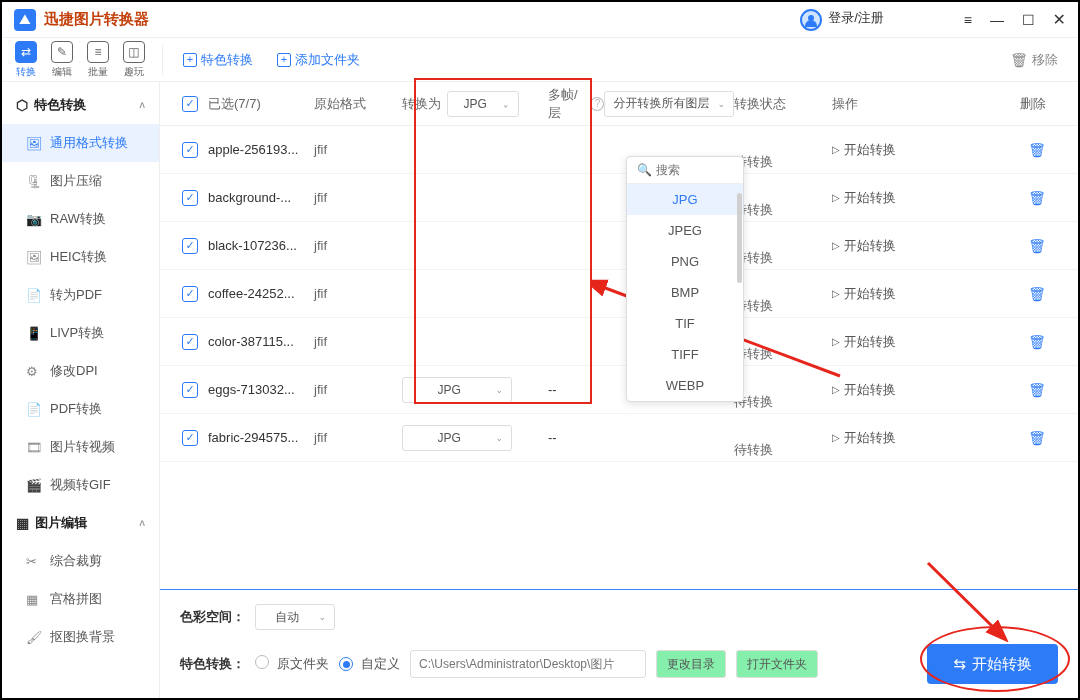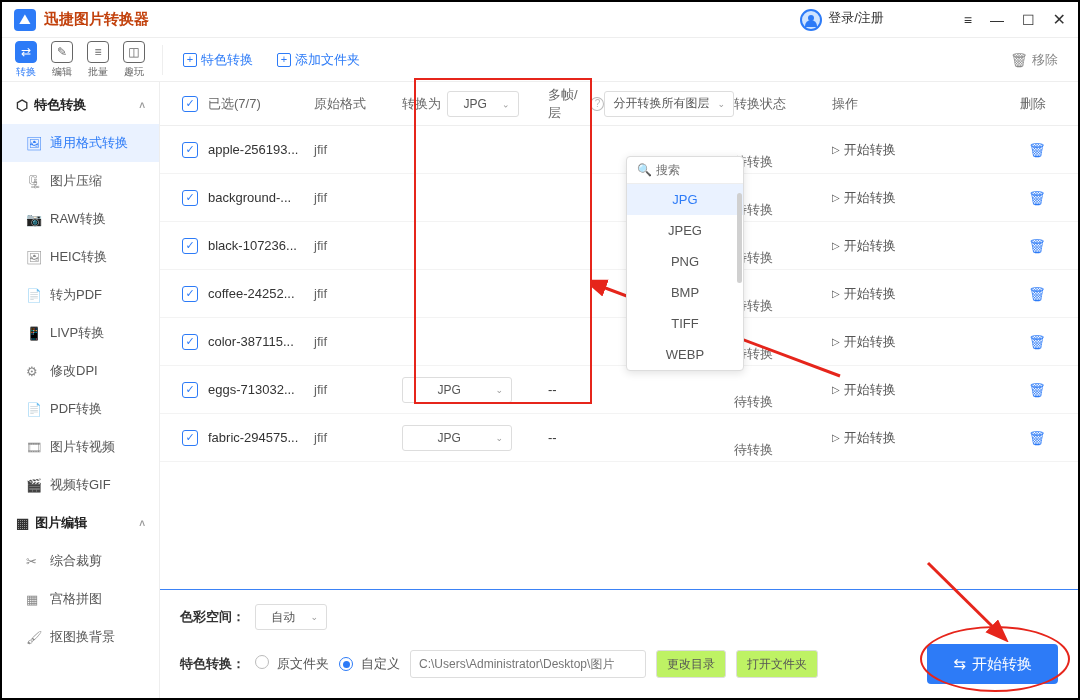--- a/index.html
+++ b/index.html
@@ -96,21 +96,21 @@
 
 
 .footer { border-top: 1px solid #3b82f6; padding: 14px 20px; }
 .footer-row { display: flex; align-items: center; gap: 10px; margin-bottom: 14px; color: #555; }
 .footer-row:last-child { margin-bottom: 0; }
 .footer-row .lbl { font-weight: 600; color: #333; }
 .radio { width: 14px; height: 14px; border: 1.5px solid #bbb; border-radius: 50%; display: inline-flex; align-items: center; justify-content: center; margin-right: 4px; }
 .radio.checked { border-color: #2d7bf7; }
 .radio.checked::after { content: ''; width: 7px; height: 7px; background: #2d7bf7; border-radius: 50%; }
 .path-input { flex: 0 0 236px; height: 28px; border: 1px solid #ddd; border-radius: 3px; padding: 0 8px; color: #bbb; font-size: 12px; }
-.gray-btn { height: 28px; padding: 0 10px; border: 1px solid #ddd; background: #bef264; border-radius: 3px; color: #555; cursor: pointer; font-size: 12px; }
+.gray-btn { height: 28px; padding: 0 10px; border: 1px solid #ddd; background: #86efac; border-radius: 3px; color: #555; cursor: pointer; font-size: 12px; }
 .primary-btn { height: 40px; padding: 0 26px; background: #2d7bf7; color: #fff; border: none; border-radius: 4px; font-size: 15px; display: flex; align-items: center; gap: 6px; cursor: pointer; margin-left: auto; }
 .red-ellipse { position: absolute; border: 2px solid #e6251b; border-radius: 50%; pointer-events: none; }
 
 .help-icon { width: 14px; height: 14px; border: 1px solid #bbb; border-radius: 50%; display: inline-flex; align-items: center; justify-content: center; font-size: 10px; color: #bbb; }
 </style>
 </head>
 <body>
 
 <div class="titlebar">
   <div class="logo-icon">⛰</div>
@@ -400,39 +400,40 @@
     <div class="fmt-popup">
       <div class="fmt-search">
         <span style="font-size:12px;">🔍</span>
         <input placeholder="搜索" style="">
       </div>
       <div class="fmt-list" id="fmt-list">
           <div class="fmt-opt sel">JPG</div>
           <div class="fmt-opt">JPEG</div>
           <div class="fmt-opt">PNG</div>
           <div class="fmt-opt">BMP</div>
+          <div class="fmt-opt">TIF</div>
           <div class="fmt-opt">TIFF</div>
           <div class="fmt-opt">WEBP</div>
         </div>
       <div class="scrollbar"></div>
     </div>
 
     <svg class="arrow" style="left:430px; top:194px; width:260px; height:110px;">
       <defs>
           <marker id="ah1" markerWidth="10" markerHeight="10" refX="2" refY="3" orient="auto">
             <path d="M0,0 L0,6 L8,3 z" fill="#e6251b"></path>
           </marker>
         </defs>
       <line x1="250" y1="100" x2="10" y2="10" stroke="#e6251b" stroke-width="3" marker-end="url(#ah1)"></line>
     </svg>
 
     <div class="footer">
       <div class="footer-row">
         <span class="lbl">色彩空间：</span>
-        <div class="dropdown-btn" style="width:72px">
+        <div class="dropdown-btn" style="width:80px">
           <span class="dd-val">自动</span>
           <span class="chev">⌄</span>
         </div>
       </div>
       <div class="footer-row" style="position:relative;">
         <span class="lbl">特色转换：</span>
         <label style="display:flex;gap:4px;cursor:pointer;">
           <span class="radio"></span>
             <span>原文件夹</span>
         </label>

